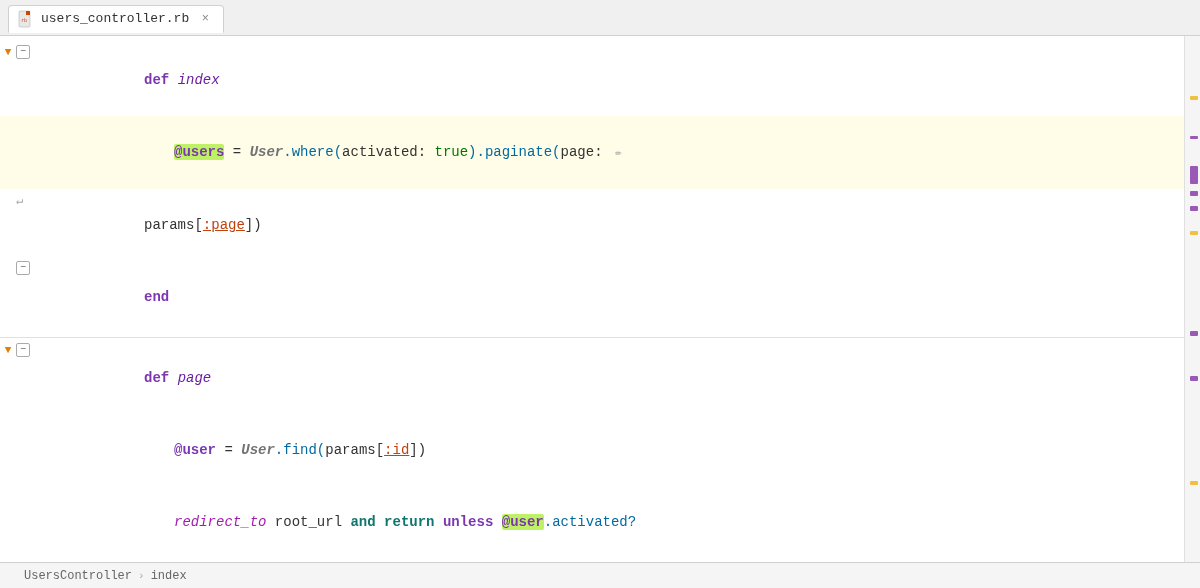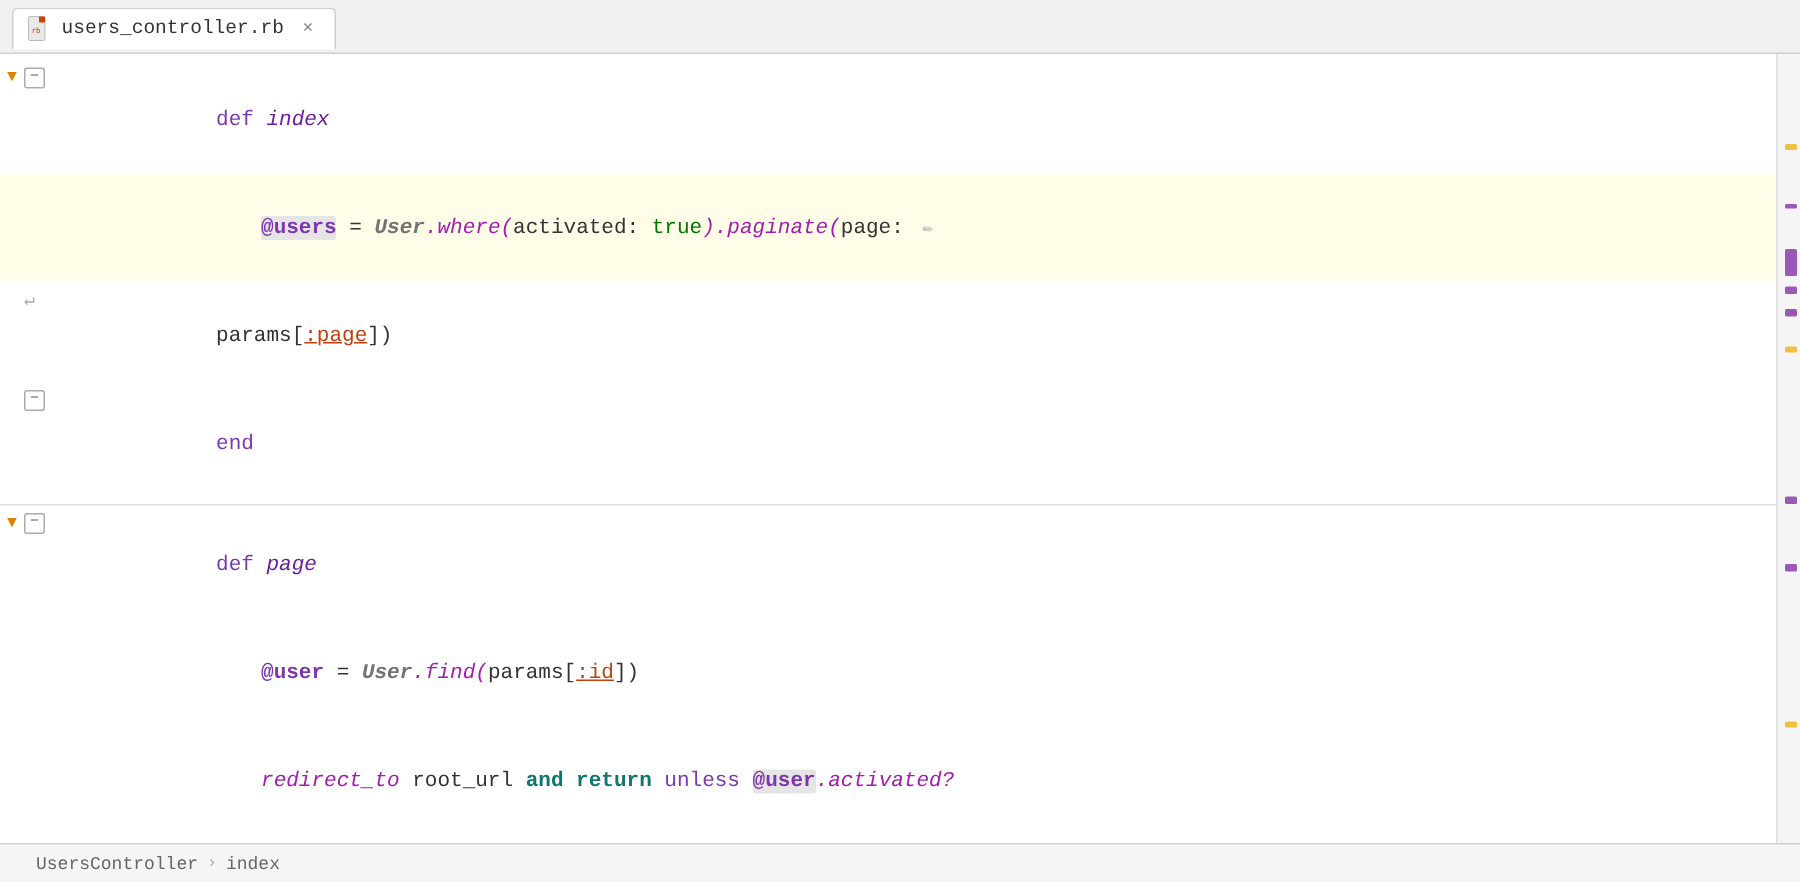--- a/index.html
+++ b/index.html
@@ -139,33 +139,33 @@
     }
 
     .line-content {
       flex: 1;
       white-space: pre;
       font-size: 14px;
       line-height: 24px;
     }
 
     
-    .kw { color: #7b36b0; font-weight: normal; } 
+    .kw { color: #7b36b0; font-weight: bold; } 
     .kw-special { color: #0f766e; font-weight: bold; } 
     .method-name { color: #6a1e9e; font-style: italic; } 
     .instance-var { color: #7b36b0; font-weight: bold; } 
     .class-name { color: #737373; font-weight: bold; font-style: italic; } 
-    .method-call { color: #a21caf; font-style: italic; } 
+    .method-call { color: #0369a1; } 
     .symbol { color: #c2410c; text-decoration: underline; } 
     .string-val { color: #007700; } 
     .plain { color: #333; }
     .redirect { color: #a21caf; font-style: italic; }
 
     
-    .hl-yellow { background: #e5e5e5; border-radius: 2px; }
+    .hl-yellow { background: #bef264; border-radius: 2px; }
 
     
     .pencil-icon {
       color: #aaa;
       font-size: 12px;
       margin-left: 4px;
     }
 
     
     .cont-arrow {

